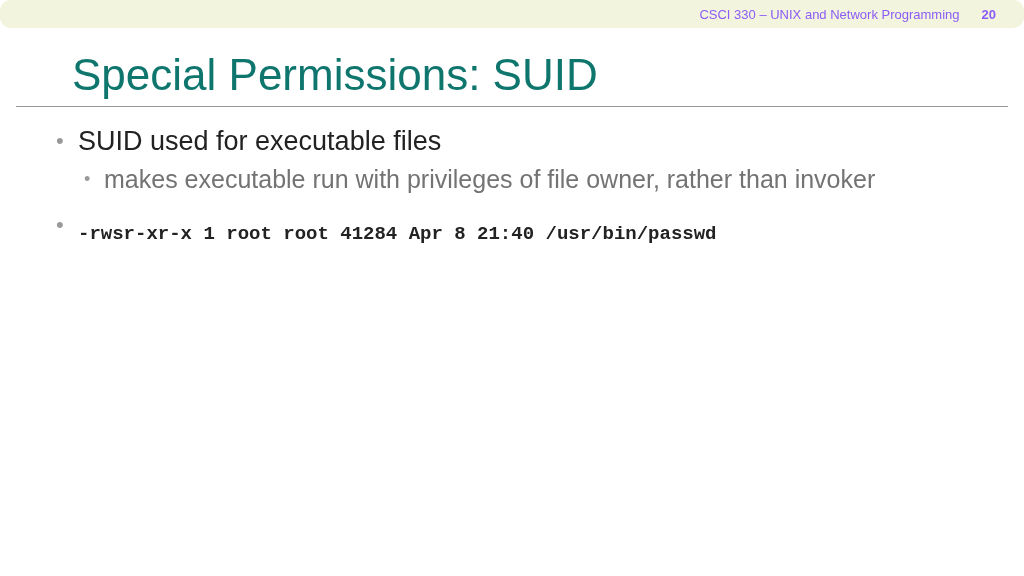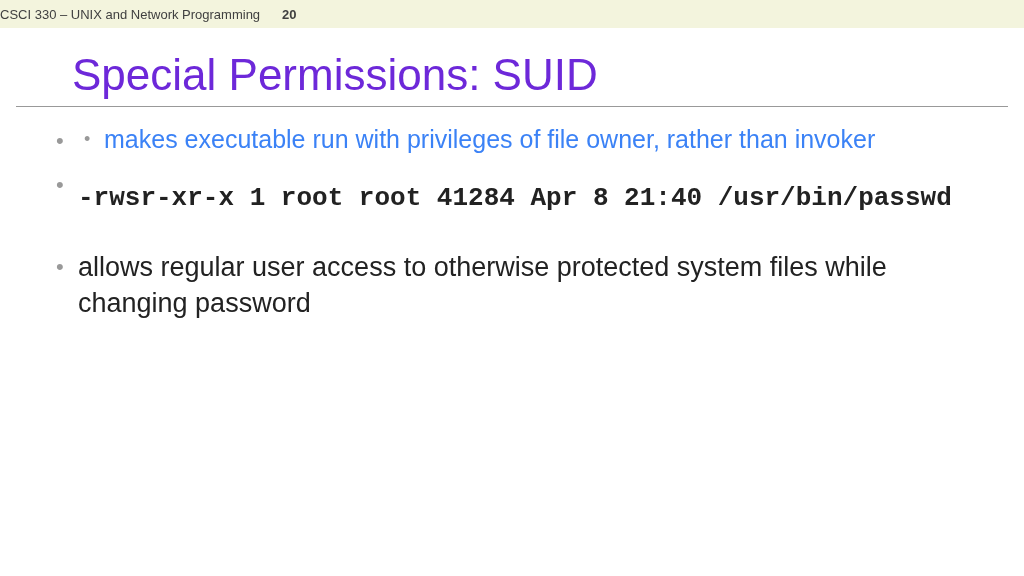--- a/index.html
+++ b/index.html
@@ -7,30 +7,31 @@
       width: 1024px;
       height: 576px;
       font-family: Arial, Helvetica, sans-serif;
       background: #ffffff;
       overflow: hidden;
     }
     .header-bar {
       background: #f3f4dd;
       height: 28px;
       display: flex;
-      justify-content: flex-start;
+      justify-content: flex-end;
       align-items: center;
       padding-right: 28px;
       font-size: 13px;
-      color: #404040;
+      color: #8b5cf6;
+      border-radius: 11px;
     }
     .header-course { margin-right: 22px; }
     .header-page { font-weight: bold; }
     .title {
-      color: #6d28d9;
+      color: #0f766e;
       font-size: 44px;
       font-weight: 400;
       padding: 22px 0 6px 56px;
       border-bottom: 1px solid #999;
       margin: 0 16px 16px 16px;
     }
     .content {
       padding: 0 38px 0 56px;
     }
     ul.top {
@@ -53,63 +54,61 @@
       font-size: 22px;
       line-height: 1.6;
     }
     ul.sub {
       list-style: none;
       margin-top: 4px;
       margin-bottom: 10px;
     }
     ul.sub > li {
       font-size: 25px;
-      color: #3b82f6;
+      color: #737373;
       line-height: 1.35;
       position: relative;
       padding-left: 26px;
       margin-bottom: 4px;
     }
     ul.sub > li::before {
       content: "•";
       position: absolute;
       left: 6px;
       top: 0;
       color: #999;
       font-size: 18px;
       line-height: 1.8;
     }
     .code-line {
       font-family: "Courier New", Courier, monospace;
       font-weight: bold;
-      font-size: 26px;
+      font-size: 19px;
       color: #222;
       margin: 26px 0 36px 22px;
       white-space: nowrap;
     }
   </style>
 </head>
 <body>
 
 <div class="header-bar">
   <span class="header-course">CSCI 330 – UNIX and Network Programming</span>
   <span class="header-page">20</span>
 </div>
 
 <h1 class="title">Special Permissions: SUID</h1>
 
 <div class="content">
   <ul class="top">
     <li>
+      <span>SUID used for executable files</span>
       <ul class="sub">
         <li>makes executable run with privileges of file owner, rather than invoker</li>
       </ul>
     </li>
     <li>
     </li>
   </ul>
 
   <div class="code-line">-rwsr-xr-x 1 root root 41284 Apr 8 21:40 /usr/bin/passwd</div>
 
-  <ul class="top">
-    <li>allows regular user access to otherwise protected system files while changing password</li>
-  </ul>
 </div>
 
 </body></html>

